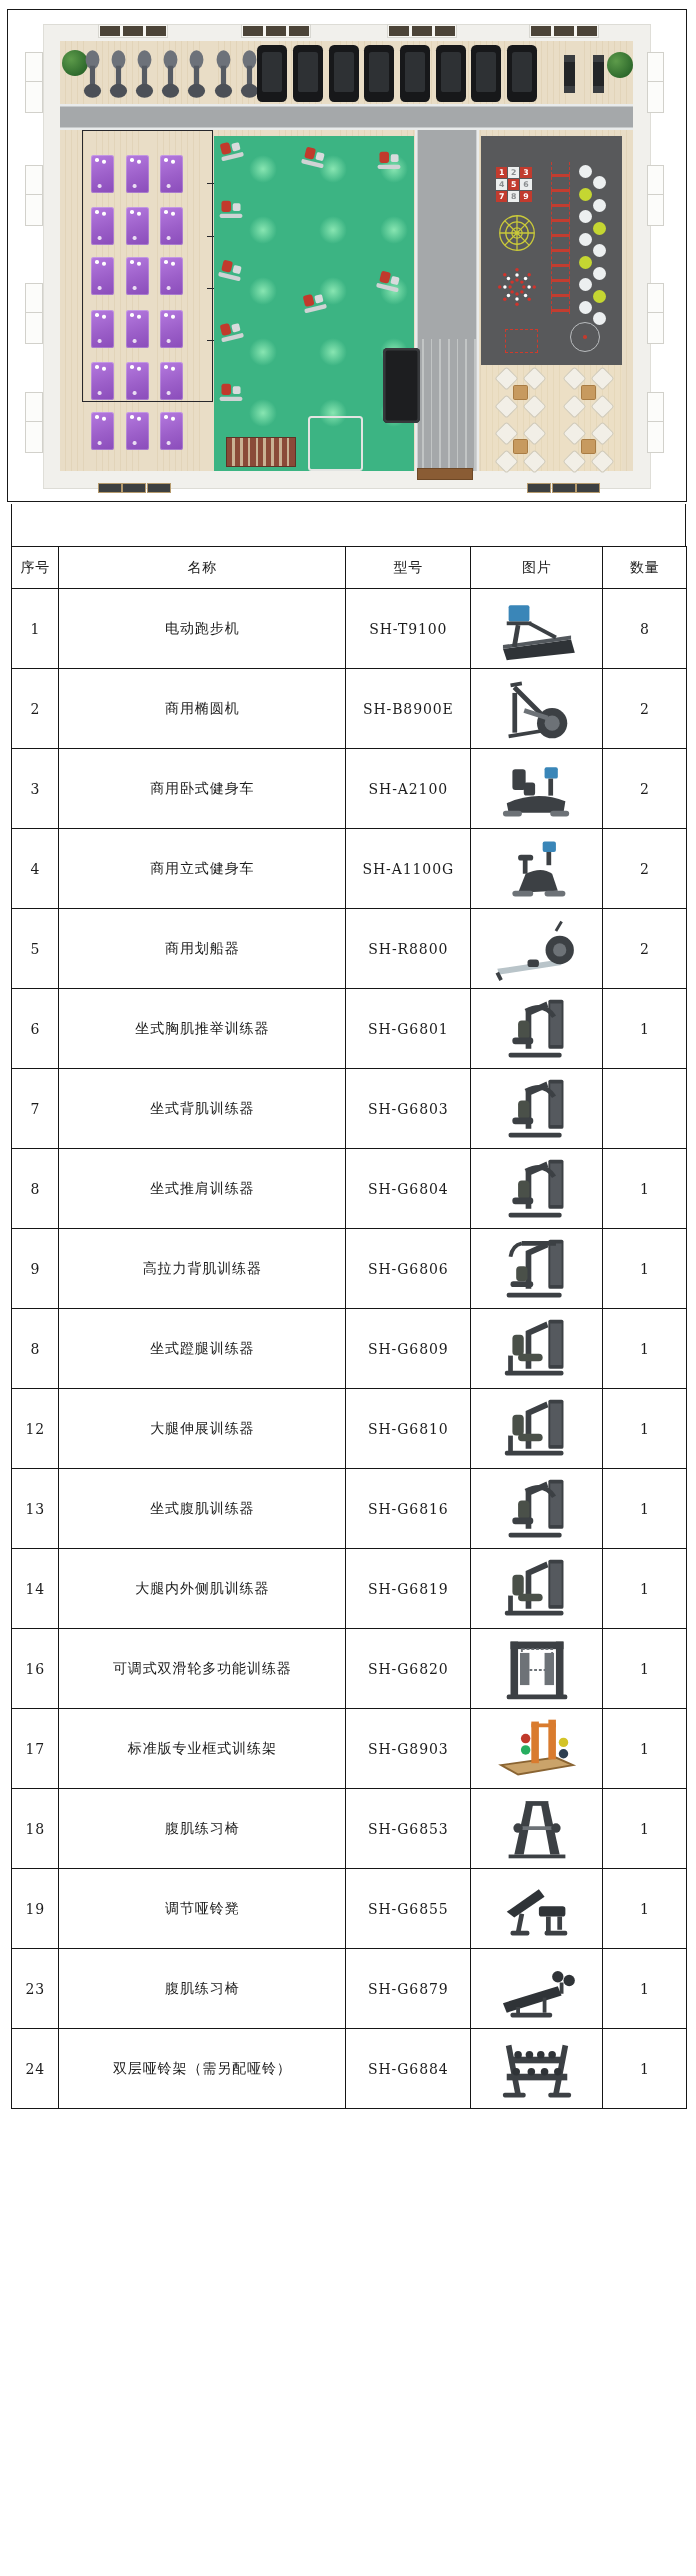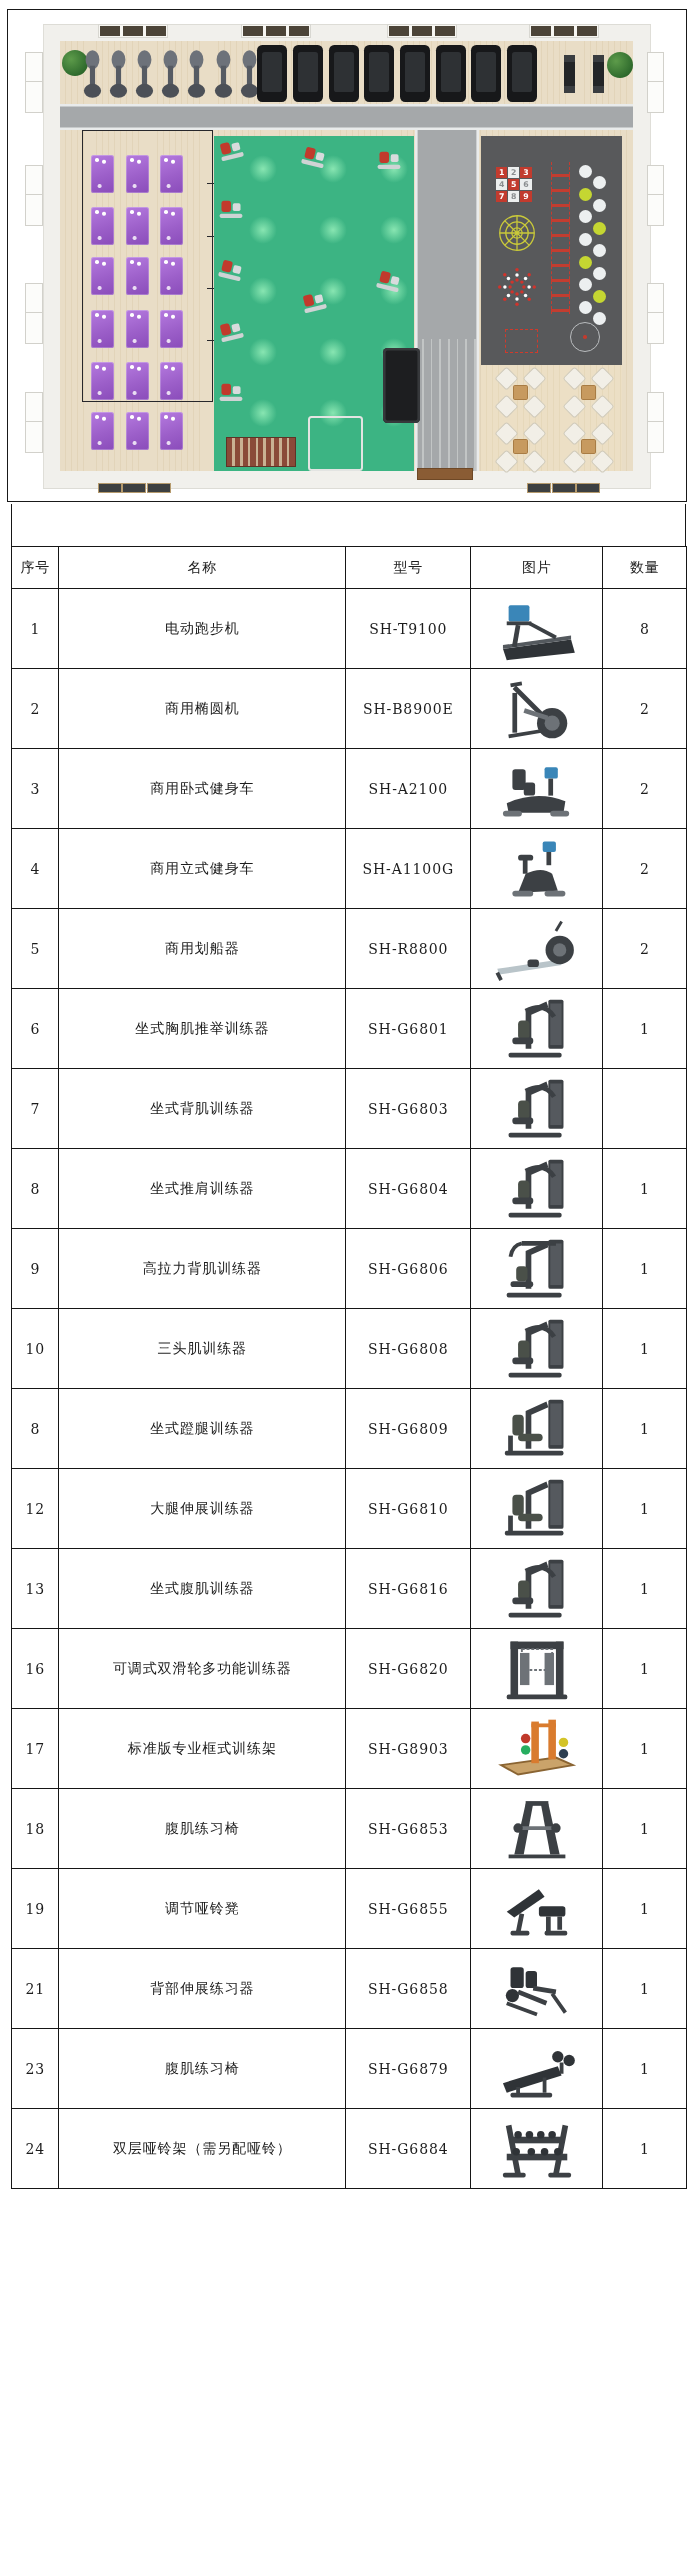--- a/index.html
+++ b/index.html
@@ -598,90 +598,90 @@
               <path d="M34 10 q-10 2 -12 14" stroke="#3c4044" stroke-width="4" fill="none"></path>
               <rect x="28" y="34" width="12" height="16" rx="4" fill="#4a5049"></rect>
               <rect x="22" y="50" width="24" height="6" rx="3" fill="#3c4044"></rect>
               <rect x="18" y="62" width="58" height="5" rx="2" fill="#3c4044"></rect>
             </svg>
           </div>
         </td>
         <td>1</td>
       </tr>
       <tr>
-        <td>10</td>
-        <td>三头肌训练器</td>
-        <td class="model-cell">SH-G6808</td>
+        <td>8</td>
+        <td>坐式蹬腿训练器</td>
+        <td class="model-cell">SH-G6809</td>
+        <td>
+          <div class="img-wrap">
+            <svg viewBox="0 0 100 74" width="98" height="70">
+              <rect x="62" y="6" width="16" height="52" rx="2" fill="#3c4044"></rect>
+<rect x="64" y="10" width="12" height="44" fill="#6d7277" opacity=".5"></rect>
+<path d="M60 8 l-22 10 v40 h6 v-36 l18 -8z" fill="#3c4044"></path>
+              <rect x="24" y="22" width="12" height="22" rx="4" fill="#4a5049"></rect>
+              <rect x="30" y="42" width="26" height="8" rx="4" fill="#4a5049"></rect>
+              <path d="M22 44 v18" stroke="#3c4044" stroke-width="5"></path>
+              <rect x="16" y="60" width="62" height="5" rx="2" fill="#3c4044"></rect>
+            </svg>
+          </div>
+        </td>
+        <td>1</td>
+      </tr>
+      <tr>
+        <td>12</td>
+        <td>大腿伸展训练器</td>
+        <td class="model-cell">SH-G6810</td>
+        <td>
+          <div class="img-wrap">
+            <svg viewBox="0 0 100 74" width="98" height="70">
+              <rect x="62" y="6" width="16" height="52" rx="2" fill="#3c4044"></rect>
+<rect x="64" y="10" width="12" height="44" fill="#6d7277" opacity=".5"></rect>
+<path d="M60 8 l-22 10 v40 h6 v-36 l18 -8z" fill="#3c4044"></path>
+              <rect x="24" y="22" width="12" height="22" rx="4" fill="#4a5049"></rect>
+              <rect x="30" y="42" width="26" height="8" rx="4" fill="#4a5049"></rect>
+              <path d="M22 44 v18" stroke="#3c4044" stroke-width="5"></path>
+              <rect x="16" y="60" width="62" height="5" rx="2" fill="#3c4044"></rect>
+            </svg>
+          </div>
+        </td>
+        <td>1</td>
+      </tr>
+      <tr>
+        <td>13</td>
+        <td>坐式腹肌训练器</td>
+        <td class="model-cell">SH-G6816</td>
         <td>
           <div class="img-wrap">
             <svg viewBox="0 0 100 74" width="98" height="70">
               <rect x="62" y="6" width="16" height="52" rx="2" fill="#3c4044"></rect>
 <rect x="64" y="10" width="12" height="44" fill="#6d7277" opacity=".5"></rect>
 <path d="M60 8 l-22 10 v40 h6 v-36 l18 -8z" fill="#3c4044"></path>
               <path d="M38 18 q20 -10 30 6" stroke="#3c4044" stroke-width="5" fill="none"></path>
               <rect x="30" y="28" width="12" height="20" rx="4" fill="#4a5049"></rect>
               <rect x="24" y="46" width="22" height="7" rx="3" fill="#3c4044"></rect>
               <rect x="20" y="62" width="56" height="5" rx="2" fill="#3c4044"></rect>
             </svg>
           </div>
         </td>
         <td>1</td>
       </tr>
       <tr>
-        <td>8</td>
-        <td>坐式蹬腿训练器</td>
-        <td class="model-cell">SH-G6809</td>
+        <td>14</td>
+        <td>大腿内外侧肌训练器</td>
+        <td class="model-cell">SH-G6819</td>
         <td>
           <div class="img-wrap">
             <svg viewBox="0 0 100 74" width="98" height="70">
               <rect x="62" y="6" width="16" height="52" rx="2" fill="#3c4044"></rect>
 <rect x="64" y="10" width="12" height="44" fill="#6d7277" opacity=".5"></rect>
 <path d="M60 8 l-22 10 v40 h6 v-36 l18 -8z" fill="#3c4044"></path>
               <rect x="24" y="22" width="12" height="22" rx="4" fill="#4a5049"></rect>
               <rect x="30" y="42" width="26" height="8" rx="4" fill="#4a5049"></rect>
               <path d="M22 44 v18" stroke="#3c4044" stroke-width="5"></path>
               <rect x="16" y="60" width="62" height="5" rx="2" fill="#3c4044"></rect>
-            </svg>
-          </div>
-        </td>
-        <td>1</td>
-      </tr>
-      <tr>
-        <td>12</td>
-        <td>大腿伸展训练器</td>
-        <td class="model-cell">SH-G6810</td>
-        <td>
-          <div class="img-wrap">
-            <svg viewBox="0 0 100 74" width="98" height="70">
-              <rect x="62" y="6" width="16" height="52" rx="2" fill="#3c4044"></rect>
-<rect x="64" y="10" width="12" height="44" fill="#6d7277" opacity=".5"></rect>
-<path d="M60 8 l-22 10 v40 h6 v-36 l18 -8z" fill="#3c4044"></path>
-              <rect x="24" y="22" width="12" height="22" rx="4" fill="#4a5049"></rect>
-              <rect x="30" y="42" width="26" height="8" rx="4" fill="#4a5049"></rect>
-              <path d="M22 44 v18" stroke="#3c4044" stroke-width="5"></path>
-              <rect x="16" y="60" width="62" height="5" rx="2" fill="#3c4044"></rect>
-            </svg>
-          </div>
-        </td>
-        <td>1</td>
-      </tr>
-      <tr>
-        <td>13</td>
-        <td>坐式腹肌训练器</td>
-        <td class="model-cell">SH-G6816</td>
-        <td>
-          <div class="img-wrap">
-            <svg viewBox="0 0 100 74" width="98" height="70">
-              <rect x="62" y="6" width="16" height="52" rx="2" fill="#3c4044"></rect>
-<rect x="64" y="10" width="12" height="44" fill="#6d7277" opacity=".5"></rect>
-<path d="M60 8 l-22 10 v40 h6 v-36 l18 -8z" fill="#3c4044"></path>
-              <path d="M38 18 q20 -10 30 6" stroke="#3c4044" stroke-width="5" fill="none"></path>
-              <rect x="30" y="28" width="12" height="20" rx="4" fill="#4a5049"></rect>
-              <rect x="24" y="46" width="22" height="7" rx="3" fill="#3c4044"></rect>
-              <rect x="20" y="62" width="56" height="5" rx="2" fill="#3c4044"></rect>
             </svg>
           </div>
         </td>
         <td>1</td>
       </tr>
       <tr>
         <td>16</td>
         <td>可调式双滑轮多功能训练器</td>
         <td class="model-cell">SH-G6820</td>
         <td>
@@ -743,37 +743,20 @@
         <td>调节哑铃凳</td>
         <td class="model-cell">SH-G6855</td>
         <td>
           <div class="img-wrap">
             <svg viewBox="0 0 100 74" width="98" height="70">
               <path d="M18 40 L52 16 L58 24 L26 46 Z" fill="#2f3337"></path>
               <rect x="52" y="34" width="28" height="11" rx="3" fill="#2f3337"></rect>
               <path d="M34 42 L30 62 M62 45 v16 M74 45 v14" stroke="#3c4044" stroke-width="5"></path>
               <rect x="22" y="60" width="20" height="5" rx="2" fill="#3c4044"></rect>
               <rect x="58" y="60" width="24" height="5" rx="2" fill="#3c4044"></rect>
-            </svg>
-          </div>
-        </td>
-        <td>1</td>
-      </tr>
-      <tr>
-        <td>21</td>
-        <td>背部伸展练习器</td>
-        <td class="model-cell">SH-G6858</td>
-        <td>
-          <div class="img-wrap">
-            <svg viewBox="0 0 100 74" width="98" height="70">
-              <rect x="22" y="14" width="14" height="22" rx="3" fill="#2f3337"></rect>
-              <rect x="38" y="18" width="12" height="18" rx="3" fill="#2f3337"></rect>
-              <circle cx="24" cy="44" r="7" fill="#2f3337"></circle>
-              <path d="M30 40 L60 52 M46 36 L70 40" stroke="#3c4044" stroke-width="5"></path>
-              <path d="M18 52 L50 64 M66 42 L80 62" stroke="#3c4044" stroke-width="4"></path>
             </svg>
           </div>
         </td>
         <td>1</td>
       </tr>
       <tr>
         <td>23</td>
         <td>腹肌练习椅</td>
         <td class="model-cell">SH-G6879</td>
         <td>

